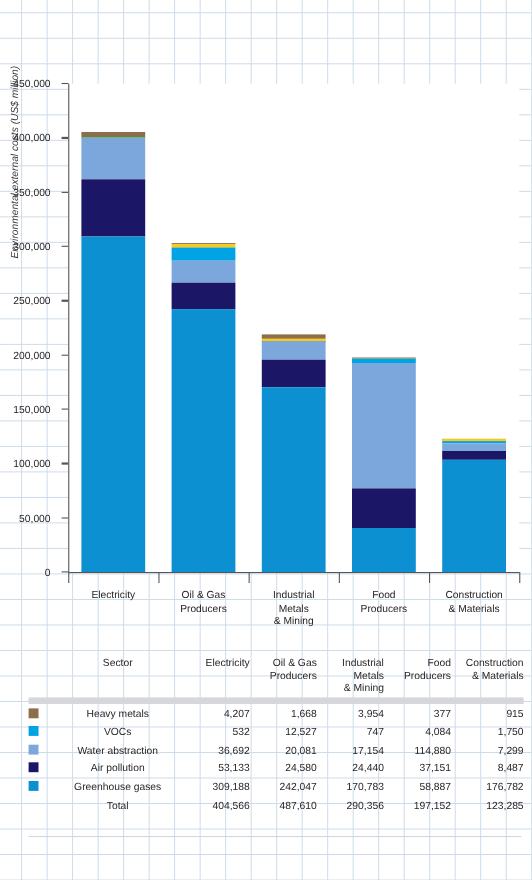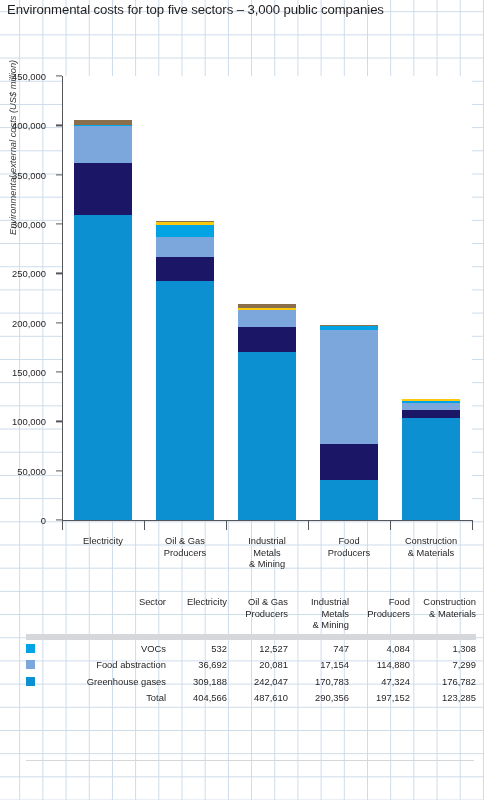--- a/index.html
+++ b/index.html
@@ -142,21 +142,21 @@
     line-height: 11.6px;
     font-size: 9.4px;
     color: #231f20;
   }
   table#data-table td {
     padding: 2.6px 0;
     line-height: 11.4px;
     font-size: 9.4px;
     color: #231f20;
   }
-  th.col-sector, td.col-sector { text-align: right; }
+  th.col-sector, td.col-sector { text-align: center; }
   th.col-num, td.col-num { text-align: right; }
   col.c-sw { width: 22px; }
   col.c-sector { width: 118px; }
   col.c-num { width: 61px; }
   col.c-num-wide { width: 66px; }
   thead tr.head-row th { border-bottom: none; }
   tr.rule-row td {
     padding: 0;
     height: 1px;
     background: #d5d7da;
@@ -175,21 +175,20 @@
     background: #d5d7da;
   }
 </style>
 </head>
 <body>
 
 <div id="grid-bg"></div>
 
 <div id="page">
 
-  <div id="chart-title">Environmental costs for top five sectors – 3,000 public companies</div>
 
   <div id="plot-wrap">
     <div id="y-axis-title">Environmental external costs (US$ million)</div>
     <div id="axis-area">
       <div id="plot-panel"></div>
       <div id="x-axis-line"></div>
       <div id="ticks-y">
           <div class="ytick-label" style="top: 444px;">0</div>
           <div class="ytick-mark" style="top: 444px; left: -6px;"></div>
           <div class="ytick-label" style="top: 394.667px;">50,000</div>
@@ -321,44 +320,62 @@
               <div>Construction</div>
               <div>&amp; Materials</div>
             </th>
           </tr>
         <tr class="rule-row">
             <td colspan="7"></td>
           </tr>
       </thead>
       <tbody id="table-body">
           <tr>
+            <td><span class="swatch" style="background: rgb(138, 111, 74);"></span></td>
+            <td class="col-sector">Heavy metals</td>
+            <td class="col-num">4,207</td>
+            <td class="col-num">1,668</td>
+            <td class="col-num">3,954</td>
+            <td class="col-num">377</td>
+            <td class="col-num">915</td>
+          </tr>
+          <tr>
             <td><span class="swatch" style="background: rgb(0, 164, 228);"></span></td>
             <td class="col-sector">VOCs</td>
             <td class="col-num">532</td>
             <td class="col-num">12,527</td>
             <td class="col-num">747</td>
             <td class="col-num">4,084</td>
-            <td class="col-num">1,308</td>
+            <td class="col-num">1,750</td>
           </tr>
           <tr>
             <td><span class="swatch" style="background: rgb(124, 167, 221);"></span></td>
-            <td class="col-sector">Food abstraction</td>
+            <td class="col-sector">Water abstraction</td>
             <td class="col-num">36,692</td>
             <td class="col-num">20,081</td>
             <td class="col-num">17,154</td>
             <td class="col-num">114,880</td>
             <td class="col-num">7,299</td>
+          </tr>
+          <tr>
+            <td><span class="swatch" style="background: rgb(28, 22, 102);"></span></td>
+            <td class="col-sector">Air pollution</td>
+            <td class="col-num">53,133</td>
+            <td class="col-num">24,580</td>
+            <td class="col-num">24,440</td>
+            <td class="col-num">37,151</td>
+            <td class="col-num">8,487</td>
           </tr>
           <tr class="ghg-row">
             <td><span class="swatch" style="background: rgb(13, 144, 210);"></span></td>
             <td class="col-sector">Greenhouse gases</td>
             <td class="col-num">309,188</td>
             <td class="col-num">242,047</td>
             <td class="col-num">170,783</td>
-            <td class="col-num">47,324</td>
+            <td class="col-num">58,887</td>
             <td class="col-num">176,782</td>
           </tr>
           <tr class="total-row">
             <td></td>
             <td class="col-sector">Total</td>
             <td class="col-num">404,566</td>
             <td class="col-num">487,610</td>
             <td class="col-num">290,356</td>
             <td class="col-num">197,152</td>
             <td class="col-num">123,285</td>

